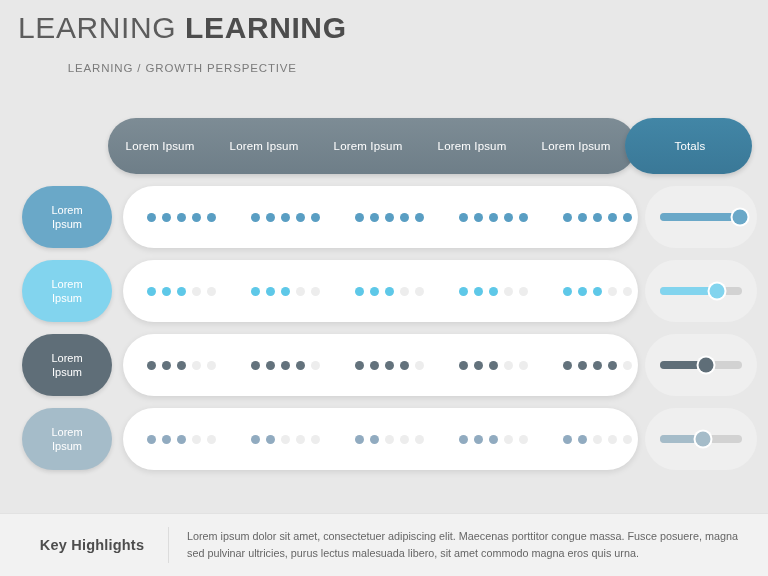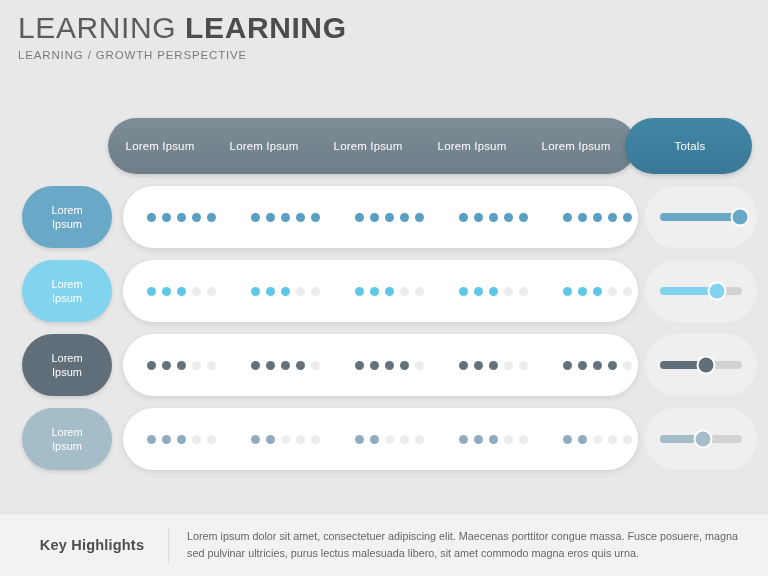--- a/index.html
+++ b/index.html
@@ -33,26 +33,27 @@
     font-size: 30px;
     letter-spacing: 0.6px;
     color: #5c5c5c;
     line-height: 1.18;
     white-space: nowrap;
   }
   .main-title .t-light { font-weight: 400; }
   .main-title .t-bold  { font-weight: 700; color: #4d4d4d; }
 
   .sub-title {
-    margin-top: 4px;
+    margin-top: 17px;
     font-size: 11.5px;
     letter-spacing: 0.85px;
     color: #7b7b7b;
     font-weight: 400;
     white-space: nowrap;
+    text-align: center;
   }
 
   
   .header-row {
     position: absolute;
     left: 108px;
     top: 118px;
     width: 644px;
     height: 56px;
   }

